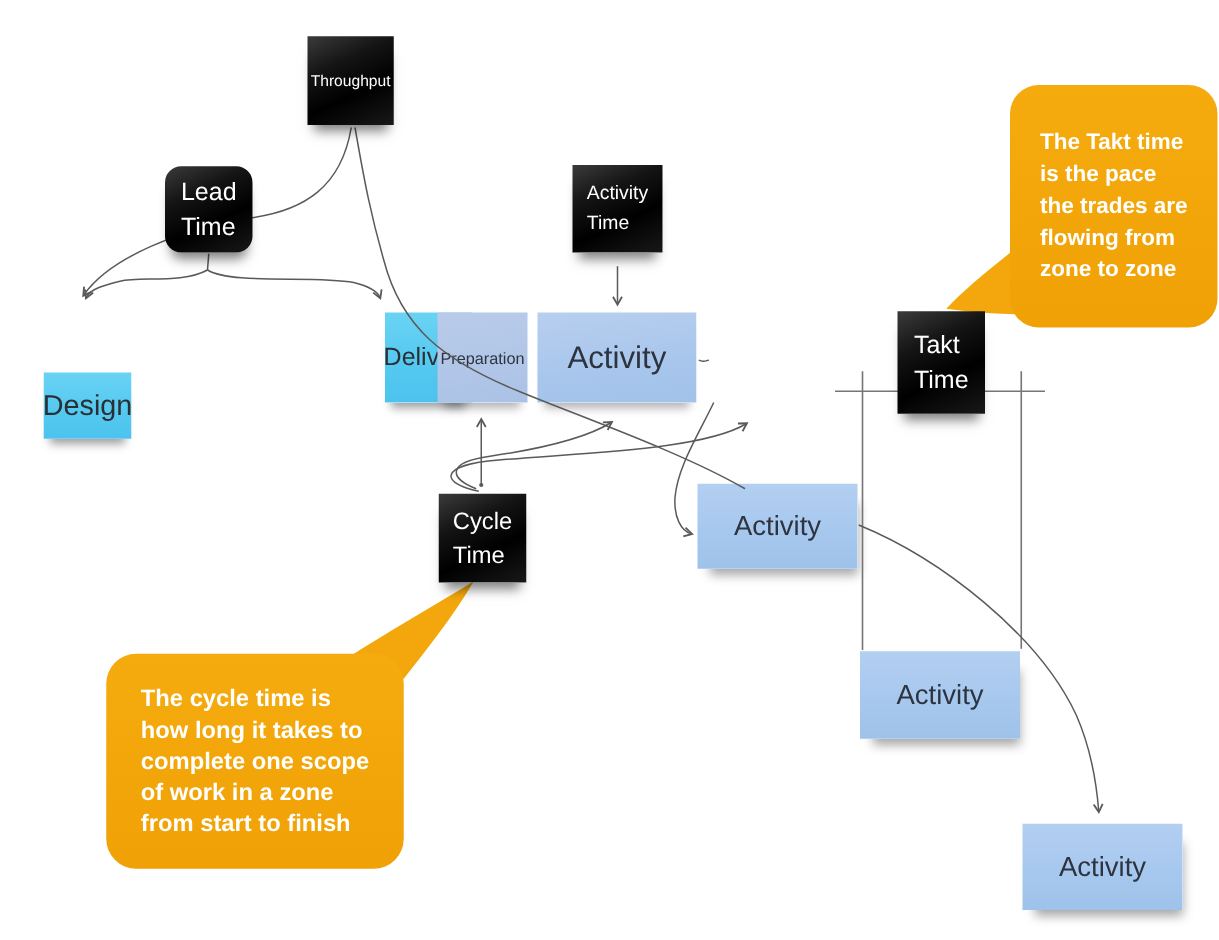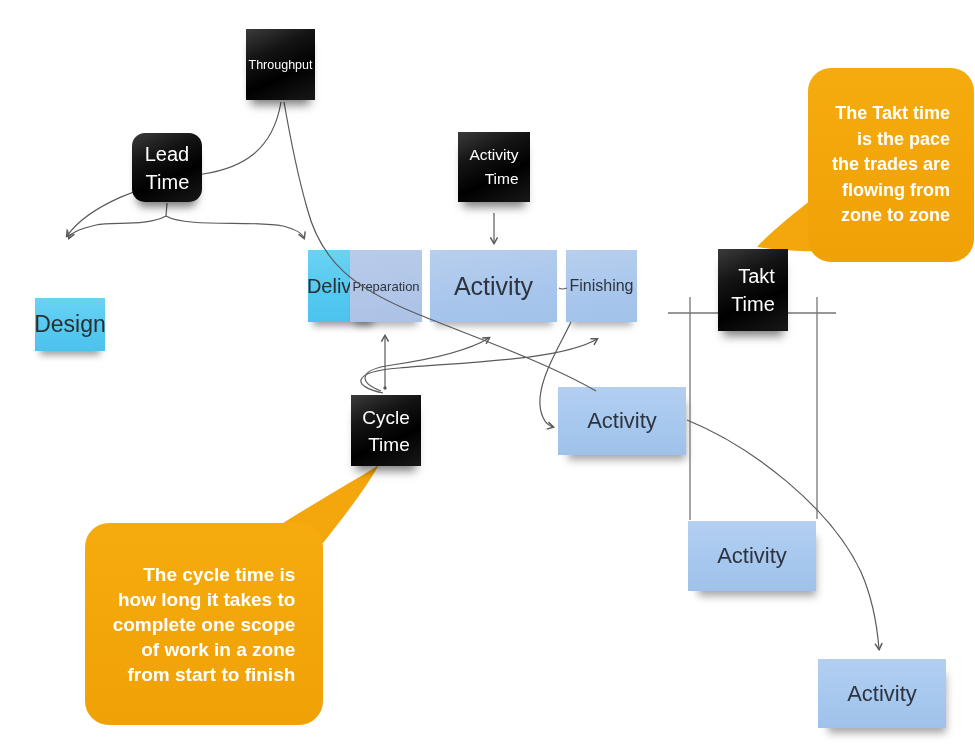--- a/index.html
+++ b/index.html
@@ -3,21 +3,21 @@
 <meta charset="utf-8">
 <style>
   html,body{margin:0;padding:0;background:#fff;}
   .board{
     position:relative;width:975px;height:752px;background:#ffffff;overflow:hidden;
     font-family:"Liberation Sans",sans-serif;
   }
   .layer{position:absolute;left:0;top:0;width:975px;height:752px;}
   .note,.card,.bubble{
     position:absolute;display:flex;align-items:center;justify-content:center;
-    text-align:right;white-space:pre-line;box-sizing:border-box;
+    text-align:left;white-space:pre-line;box-sizing:border-box;
   }
   .note--cyan{
     color:#2a2f33;
     background:linear-gradient(180deg,#6ad3f4 0%,#55c9f0 55%,#4cc3ee 100%);
     box-shadow:0 9px 7px -5px rgba(0,0,0,.38);
   }
   .note--peri{
     color:#2d3440;
     background:linear-gradient(172deg,#b8cfee 0%,#a8c6ec 60%,#a2c2ea 100%);
     box-shadow:0 9px 7px -5px rgba(0,0,0,.30);
@@ -40,21 +40,20 @@
 </head>
 <body>
 
 <div class="board">
 
   <div class="layer">
     <div class="note note--cyan" style="left:35px;top:251px;width:70px;height:53px;font-size:23px;margin-top:47px;">Design</div>
     <div class="note note--cyan" style="left:270px;top:250px;width:70px;height:72px;font-size:20px;margin-left:38px;">Delivery</div>
     <div class="note note--peri" style="left:350px;top:250px;width:72px;height:72px;font-size:13px;background:linear-gradient(172deg,#b9cbe9 0%,#abc2e6 100%);">Preparation</div>
     <div class="note note--peri" style="left:430px;top:250px;width:127px;height:72px;font-size:25px;">Activity</div>
-    <div class="note note--peri" style="left:566px;top:250px;width:71px;height:72px;font-size:16px;">Finishing</div>
 
     <div class="card" style="left:558px;top:387px;width:128px;height:68px;font-size:22px;">Activity</div>
     <div class="card" style="left:688px;top:521px;width:128px;height:70px;font-size:22px;">Activity</div>
     <div class="card" style="left:818px;top:659px;width:128px;height:69px;font-size:22px;">Activity</div>
   </div>
 
   <svg class="layer" width="975" height="752" viewBox="0 0 975 752" fill="none">
     <defs>
       <marker id="arw" viewBox="0 0 8 8" refX="6" refY="4" markerWidth="7.5" markerHeight="7.5" orient="auto">
         <path d="M1,0.8 L6.6,4 L1,7.2" fill="none" stroke="#5a5a5a" stroke-width="1.3"></path>
@@ -82,21 +81,21 @@
     <path d="M816,196 C793,214 772,231 757,247 C784,251 812,252 836,251 Z" fill="#f3a70c"></path>
     <path d="M277,527 C311,505 345,486 379,465 C362,494 341,520 323,543 Z" fill="#f3a70c"></path>
   </svg>
 
   <div class="layer">
     <div class="bubble" style="left:808px;top:68px;width:166px;height:194px;font-size:18px;line-height:25.5px;padding:8px;border-radius:23px;">The Takt time
 is the pace
 the trades are
 flowing from
 zone to zone</div>
-    <div class="bubble" style="left:85px;top:523px;width:238px;height:202px;font-size:19px;line-height:25px;padding:16px;">The cycle time is
+    <div class="bubble" style="left:85px;top:523px;width:238px;height:172px;font-size:19px;line-height:25px;padding:16px;">The cycle time is
 how long it takes to
 complete one scope
 of work in a zone
 from start to finish</div>
 
     <div class="note note--black" style="left:246px;top:29px;width:69px;height:71px;font-size:12.5px;">Throughput</div>
     <div class="note note--black" style="left:132px;top:133px;width:70px;height:69px;font-size:20px;line-height:28px;border-radius:13px;">Lead
 Time</div>
     <div class="note note--black" style="left:458px;top:132px;width:72px;height:70px;font-size:15.5px;line-height:24px;">Activity
 Time</div>

